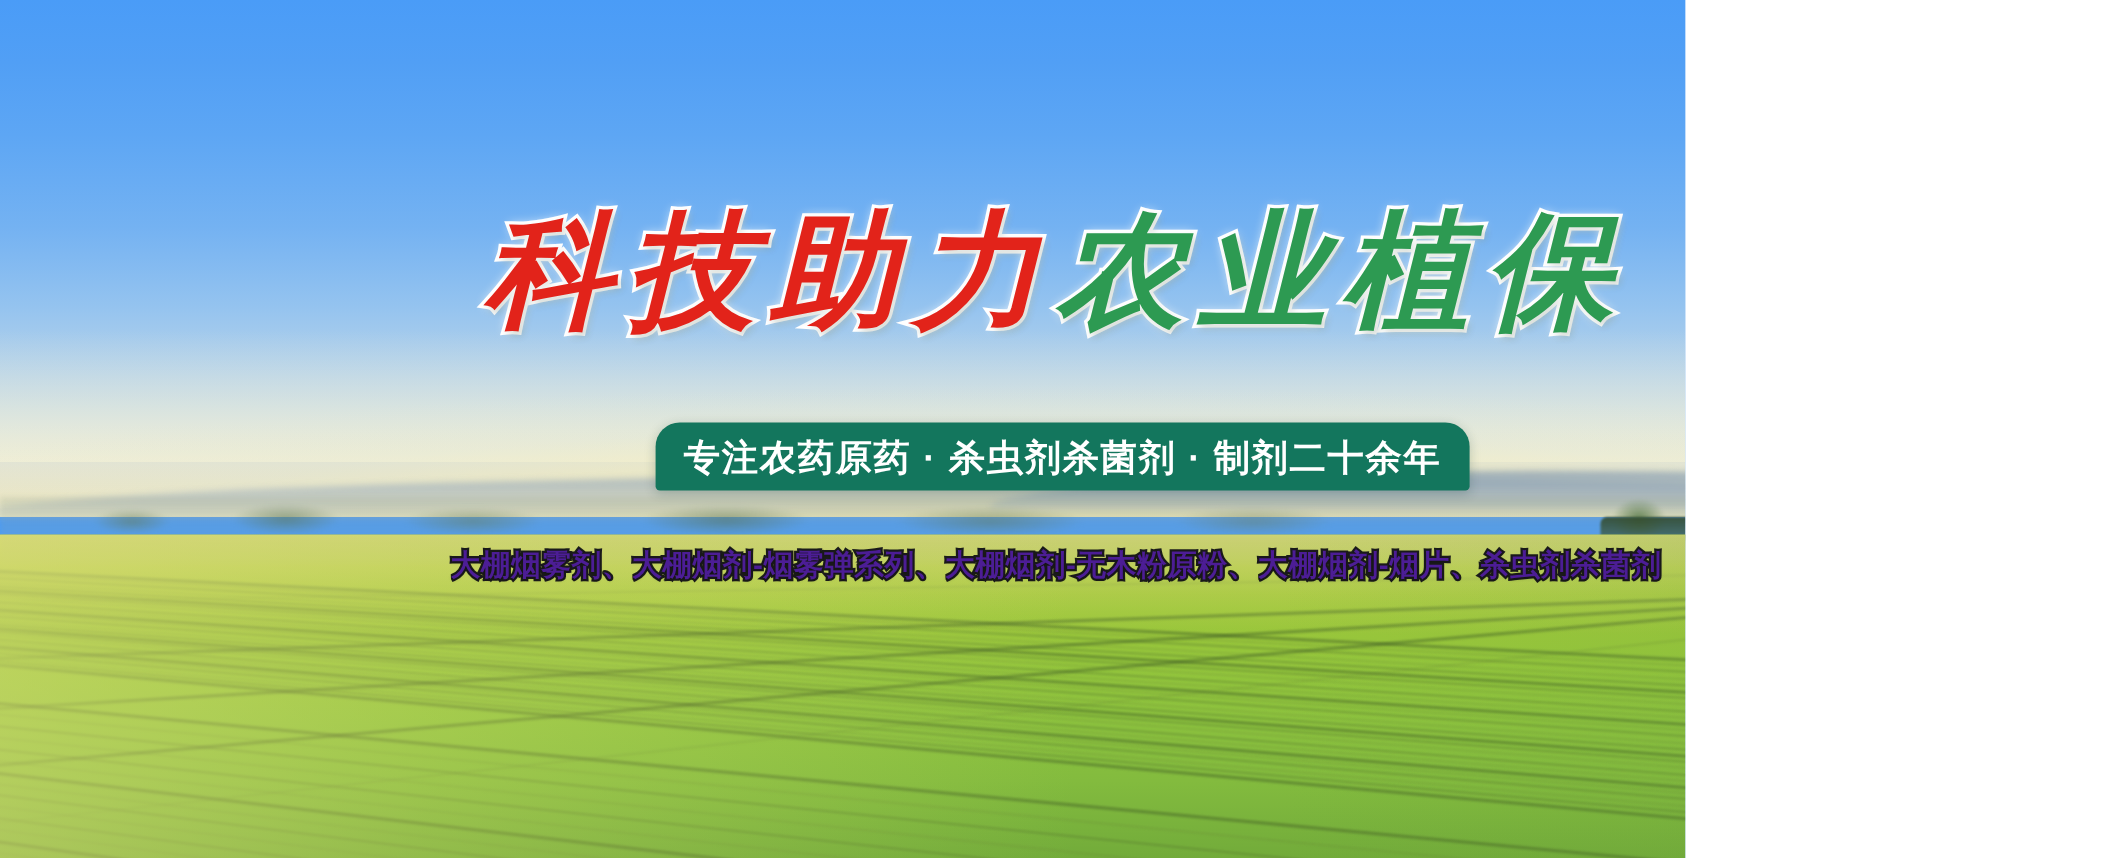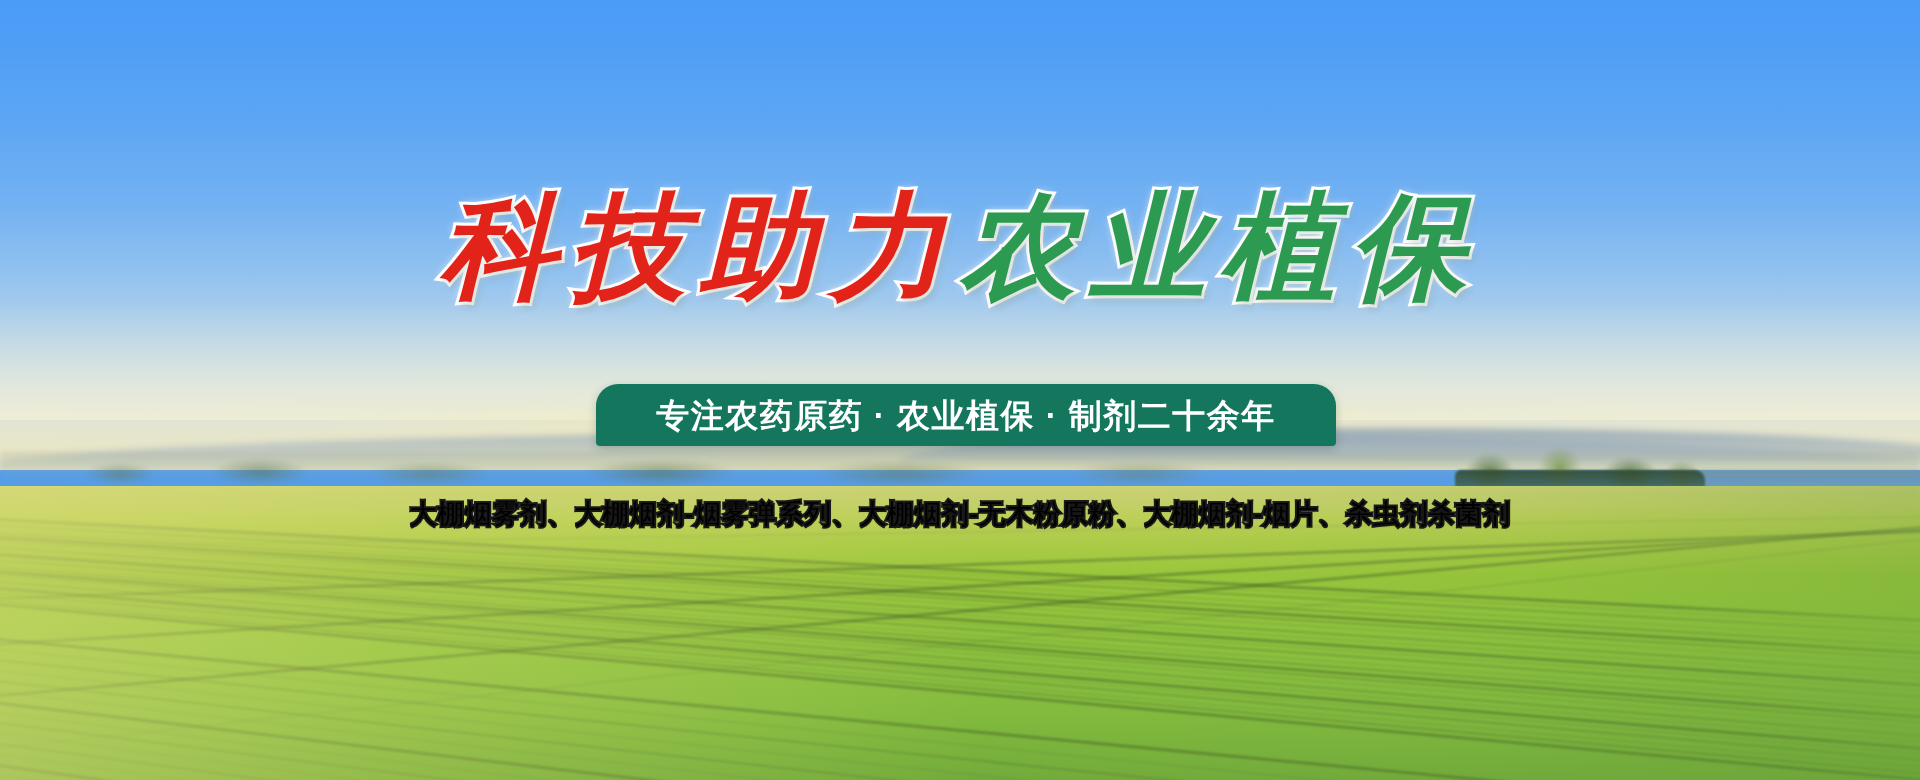--- a/index.html
+++ b/index.html
@@ -5,21 +5,21 @@
 <style>
   * { margin:0; padding:0; box-sizing:border-box; }
   html, body {
     width:1920px; height:780px;
     overflow:hidden;
     font-family:"Liberation Sans","DejaVu Sans",sans-serif;
   }
 
   .banner {
     position:relative;
-    width:1920px; height:780px;
+    width:1532px; height:780px;
     overflow:hidden;
     background:#4a9bf5;
   }
 
   
   .sky {
     position:absolute; left:0; top:0;
     width:1920px; height:470px;
     background:linear-gradient(to bottom,
       #4a9cf7 0%,
@@ -194,23 +194,23 @@
     line-height:1;
   }
 
   .desc {
     position:absolute;
     left:0; right:0; top:492px;
     text-align:center;
   }
   .desc-line {
     font-size:27px;
-    font-weight:normal;
+    font-weight:bold;
     line-height:44px;
-    color:#000000;
+    color:#4c1d95;
     letter-spacing:0.5px;
     white-space:nowrap;
     -webkit-text-stroke:4px #1b1b1b;
     paint-order:stroke fill;
     text-shadow:0 1px 3px rgba(0,0,0,0.35);
   }
 </style>
 </head>
 <body>
 
@@ -295,21 +295,21 @@
     <div class="field-wash-r"></div>
   </div>
 
   <div class="content">
 
     <div class="headline">
       <span class="hl-red">科技助力</span><span class="hl-green">农业植保</span>
     </div>
 
     <div class="pill">
-      <span class="pill-text">专注农药原药 · 农业植保 · 制剂二十余年</span>
+      <span class="pill-text">专注农药原药 · 杀虫剂杀菌剂 · 制剂二十余年</span>
     </div>
 
     <div class="desc">
       <div class="desc-line">大棚烟雾剂、大棚烟剂-烟雾弹系列、大棚烟剂-无木粉原粉、大棚烟剂-烟片、杀虫剂杀菌剂</div>
     </div>
 
   </div>
 </div>
 
 </body></html>

